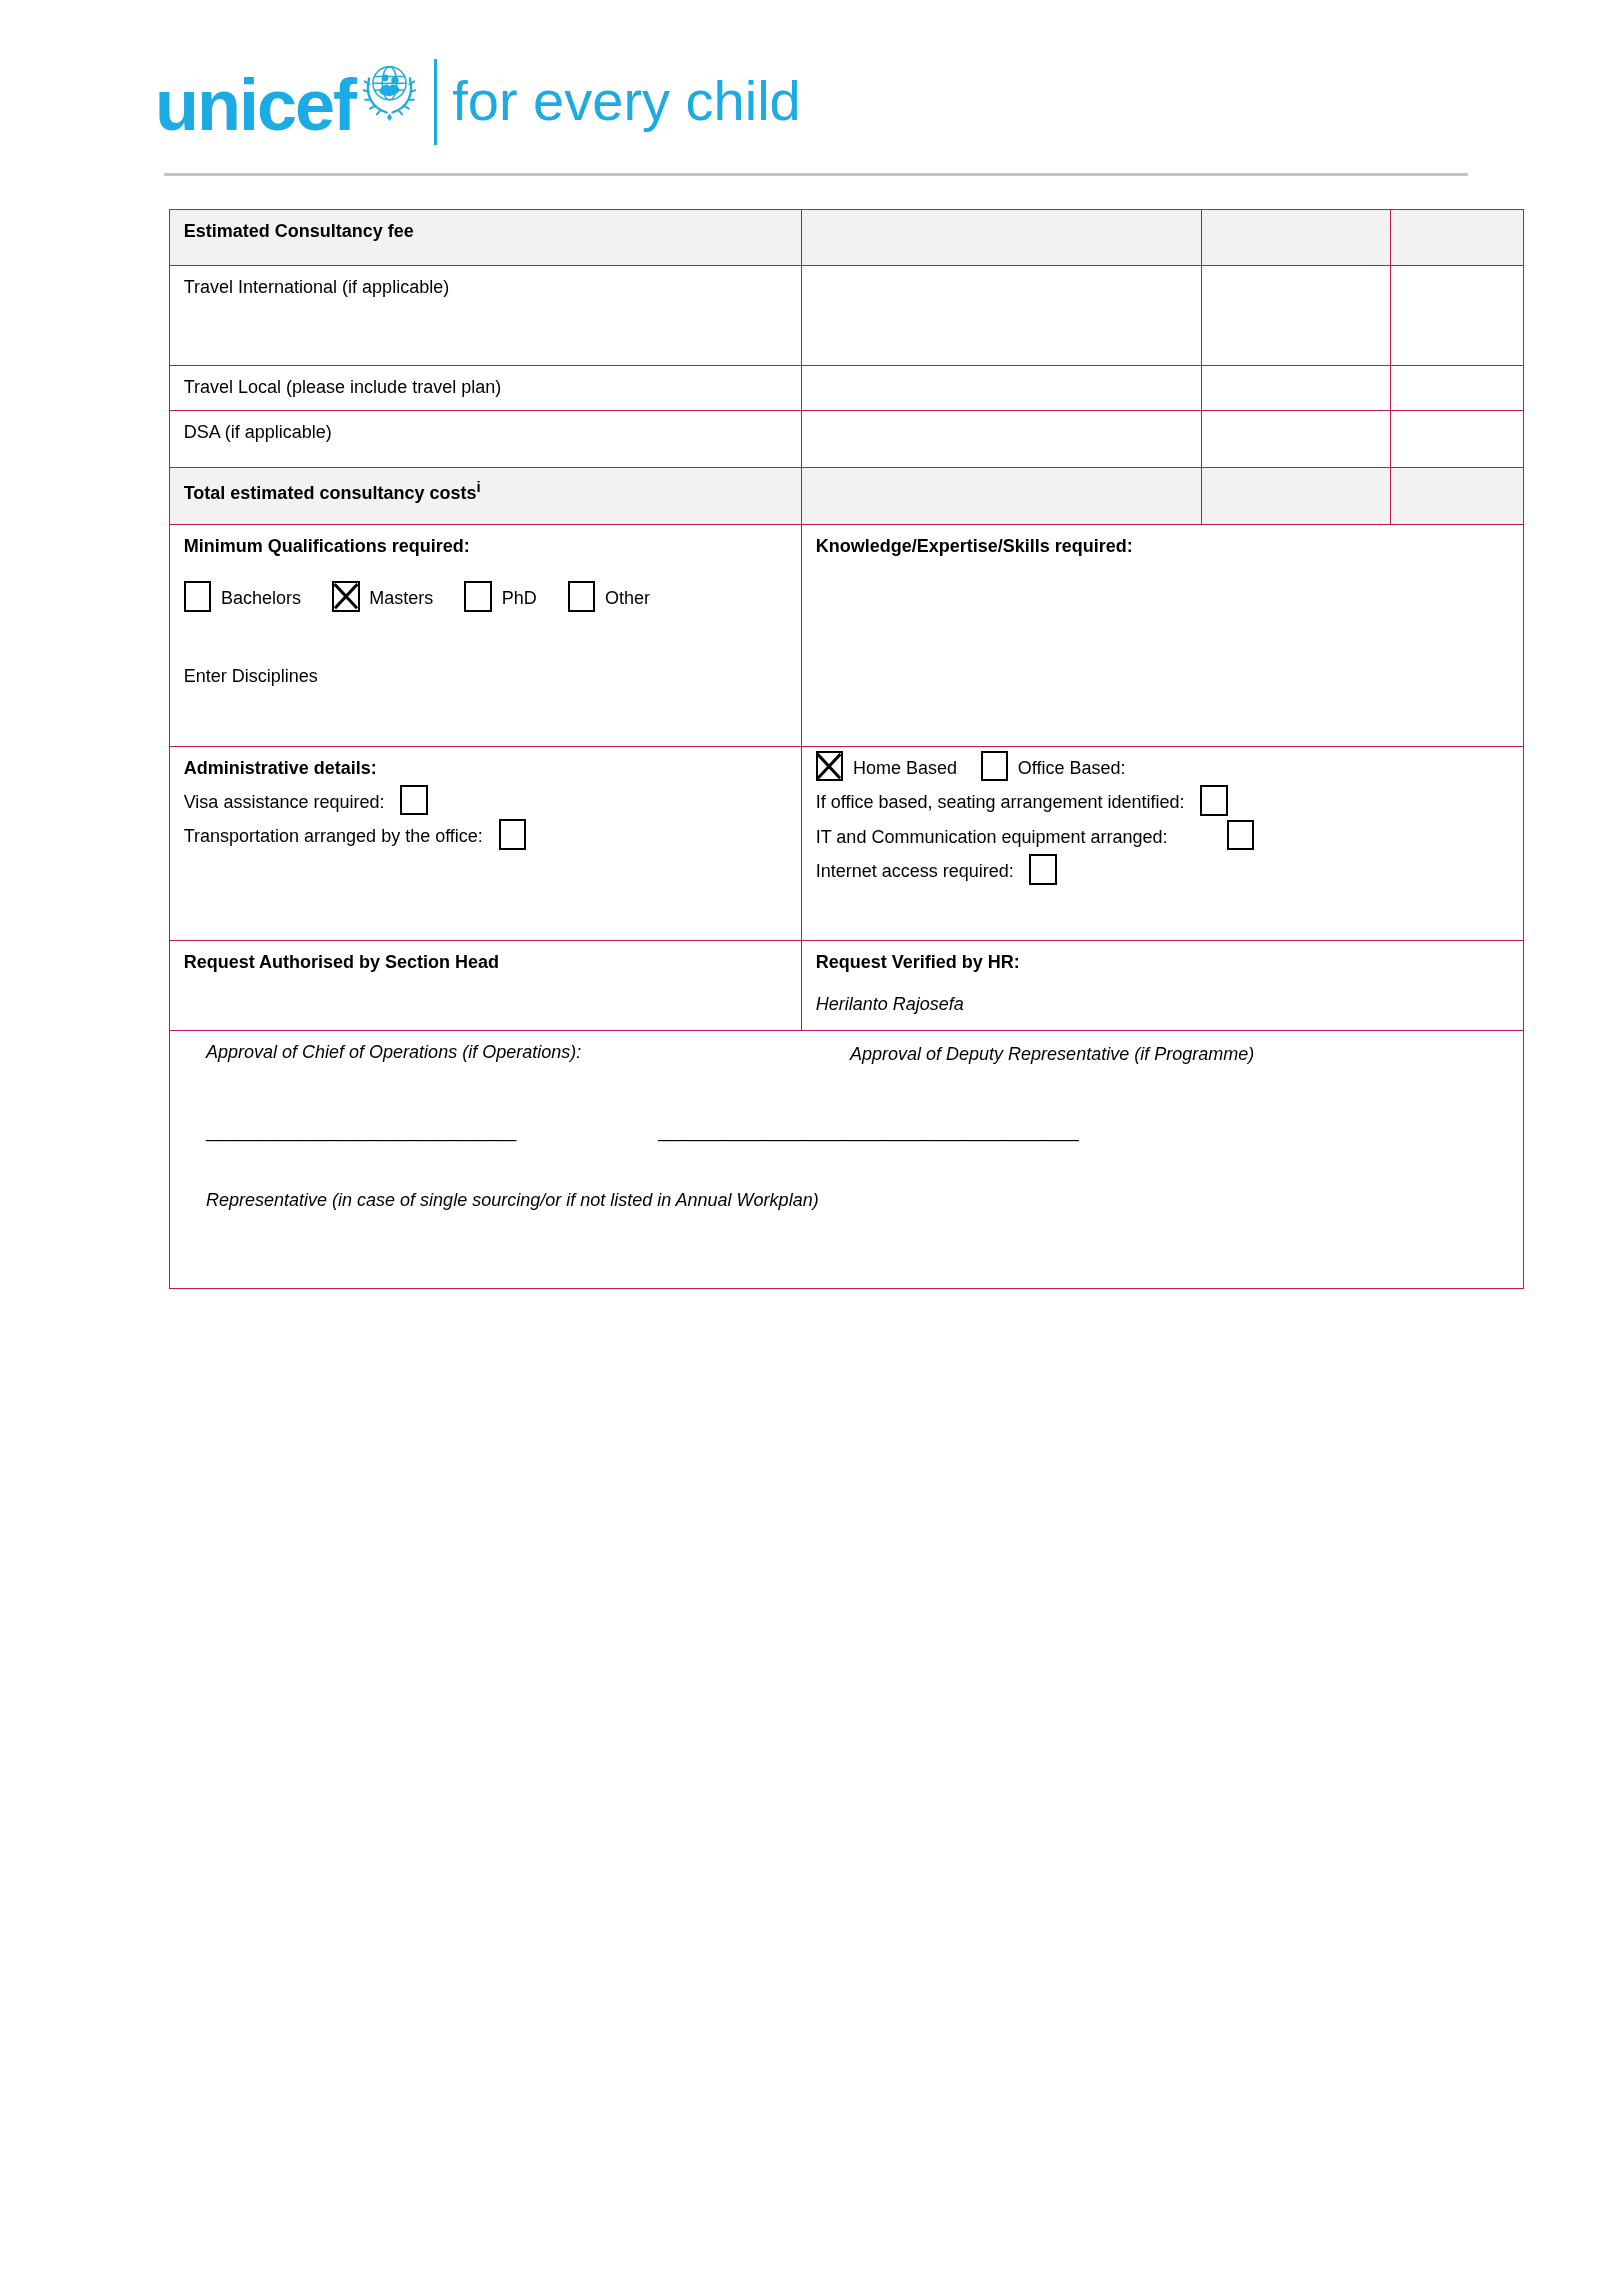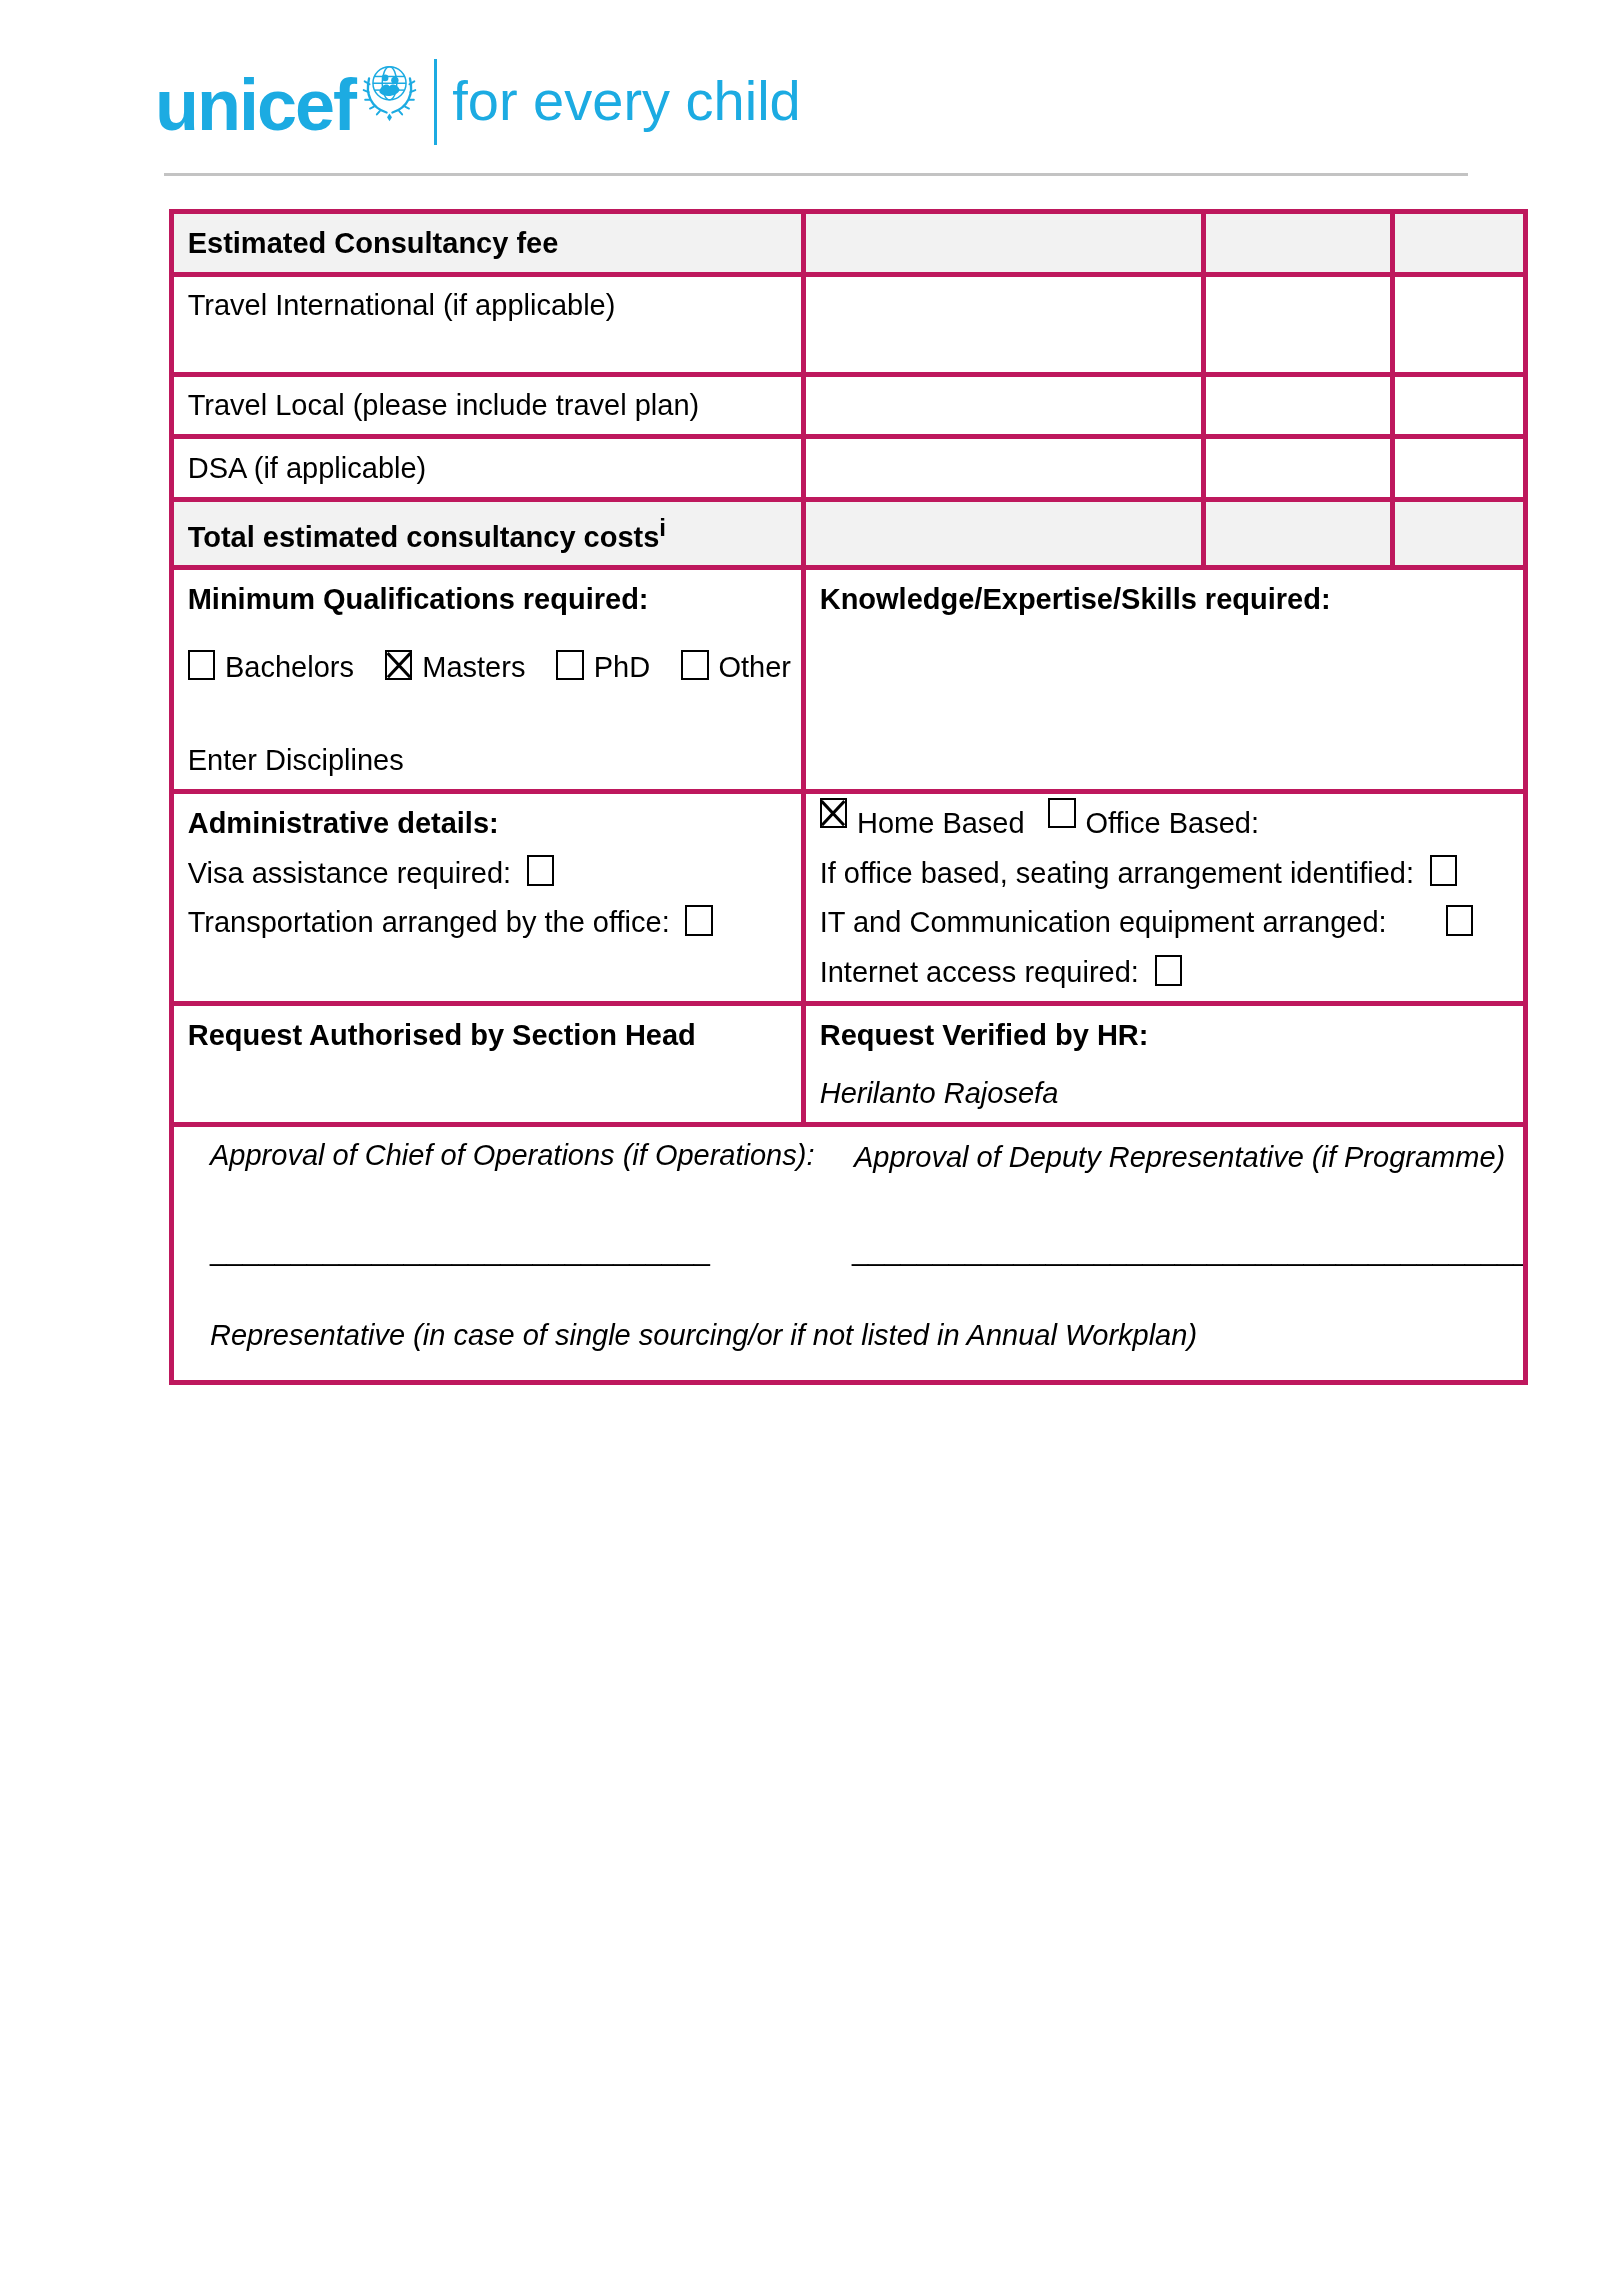--- a/index.html
+++ b/index.html
@@ -14,22 +14,22 @@
   .logo-bar{width:2.9px;height:86px;background:#1CABE2;margin:3.9px 0 0 15.7px;}
   .tagline{color:#1CABE2;font-size:56px;font-weight:400;line-height:1;margin-left:15.7px;margin-top:17.6px;}
   .rule{position:absolute;left:164px;top:173px;width:1304px;height:2.9px;background:#c3c3c3;}
 
   
   table.form{
     position:absolute;left:169px;top:209px;width:1355px;
     border-collapse:collapse;table-layout:fixed;
   }
   td{
-    border:5px solid #be185d;vertical-align:top;
-    padding:7.8px 13.7px;font-size:29px;line-height:1.45;
+    border:1px solid #be185d;vertical-align:top;
+    padding:7.8px 13.7px;font-size:18px;line-height:1.45;
     overflow:hidden;
   }
   tr.shade td{background:#f2f2f2;}
   .b{font-weight:700;}
   .i{font-style:italic;}
 
   
   .cb{
     display:inline-block;width:23.5px;height:26.5px;border:2.5px solid #000;
     background:#fff;position:relative;vertical-align:middle;margin-top:-3.9px;

